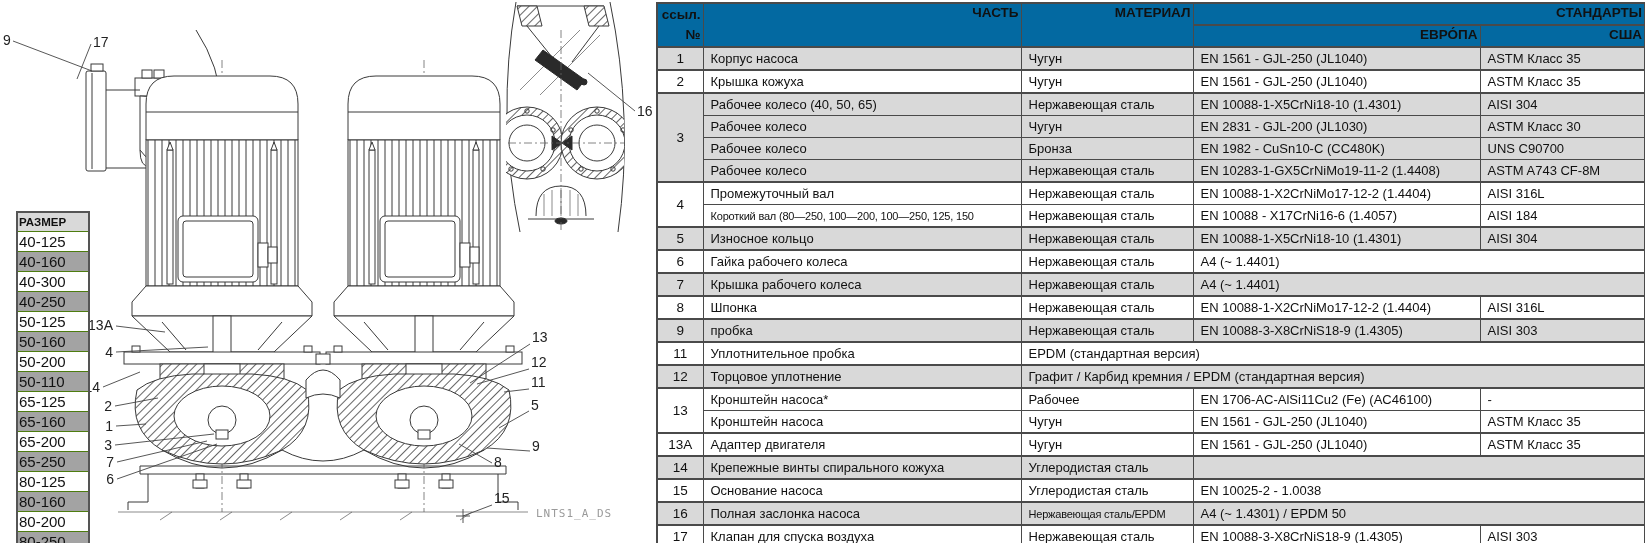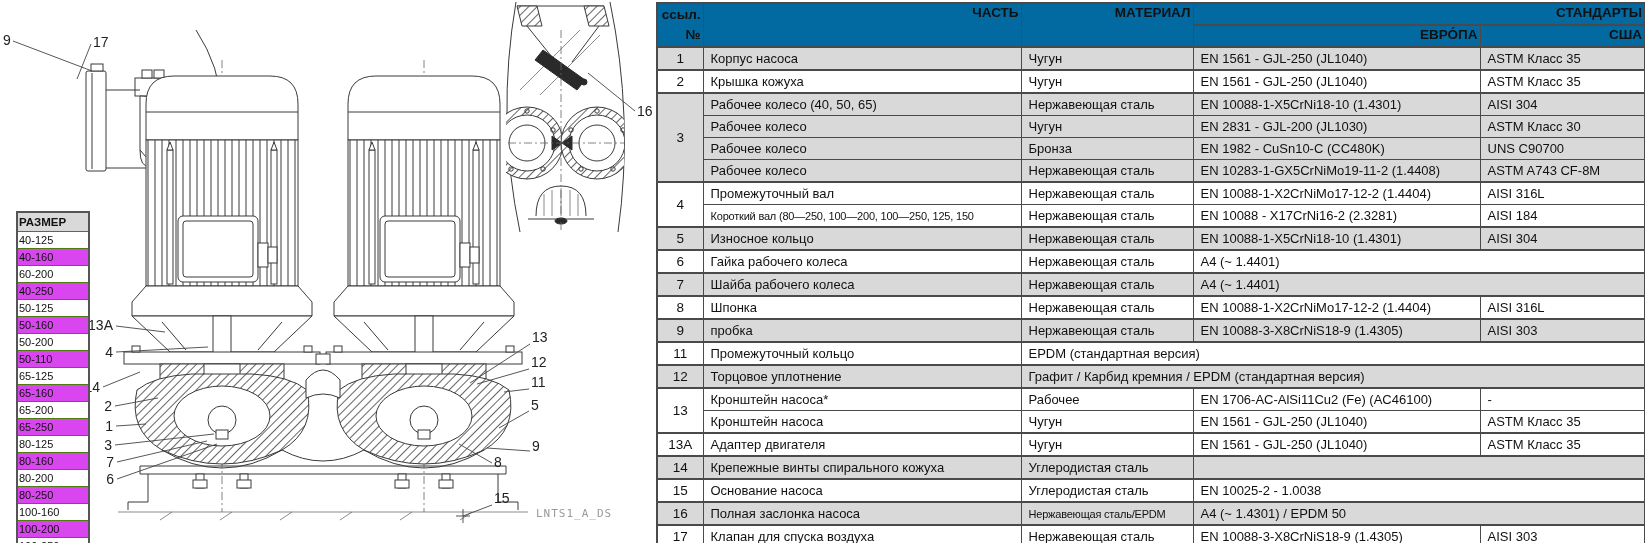--- a/index.html
+++ b/index.html
@@ -30,22 +30,22 @@
   
   .size-table{
     position:absolute;left:16px;top:211px;width:74px;
     border-collapse:collapse;table-layout:fixed;background:#fff;
     border:2px solid #555;
   }
   .size-table th,.size-table td{
     border:1px solid #4d7c0f;text-align:left;white-space:nowrap;overflow:hidden;
   }
   .size-table th{font-size:11.5px;font-weight:bold;height:16px;background:#d9d9d9}
-  .size-table td{font-size:11px;height:14px}
-  .size-table tr.shade td{background:#d946ef}
+  .size-table td{font-size:15px;height:14px}
+  .size-table tr.shade td{background:#a3a3a3}
   
   .drawing{position:absolute;left:0;top:0}
   .w{fill:#fff;stroke:#3a3a3a;stroke-width:1}
   .ln{fill:none;stroke:#3a3a3a;stroke-width:1}
   .thin{fill:none;stroke:#5a5a5a;stroke-width:0.7}
   .dark{fill:#2a2a2a;stroke:#2a2a2a}
   .cl{fill:none;stroke:#666;stroke-width:0.8;stroke-dasharray:8 3 2 3}
   .ldr{stroke:#444;stroke-width:0.9;fill:none}
   .co{font:14px "Liberation Sans",sans-serif;fill:#222}
   .code{font:11px "DejaVu Sans Mono",monospace;fill:#9a9a9a;letter-spacing:1px}
@@ -249,21 +249,21 @@
       </tr>
   </thead>
   <tbody>
       <tr class="">
         <td class="size-cell">40-125</td>
       </tr>
       <tr class="shade">
         <td class="size-cell">40-160</td>
       </tr>
       <tr class="">
-        <td class="size-cell">60-200</td>
+        <td class="size-cell">40-300</td>
       </tr>
       <tr class="shade">
         <td class="size-cell">40-250</td>
       </tr>
       <tr class="">
         <td class="size-cell">50-125</td>
       </tr>
       <tr class="shade">
         <td class="size-cell">50-160</td>
       </tr>
@@ -375,59 +375,59 @@
       <tr class="group-start">
         <td class="ref-cell" rowspan="2">4</td>
         <td class="part-cell">Промежуточный вал</td>
         <td class="mat-cell">Нержавеющая сталь</td>
         <td class="eu-cell">EN 10088-1-X2CrNiMo17-12-2 (1.4404)</td>
         <td class="usa-cell">AISI 316L</td>
       </tr>
       <tr class="sub-row">
         <td class="part-cell small">Короткий вал (80—250, 100—200, 100—250, 125, 150</td>
         <td class="mat-cell">Нержавеющая сталь</td>
-        <td class="eu-cell">EN 10088 - X17CrNi16-2 (2.3281)</td>
+        <td class="eu-cell">EN 10088 - X17CrNi16-6 (1.4057)</td>
         <td class="usa-cell">AISI 184</td>
       </tr>
       <tr class="shade group-start">
         <td class="ref-cell" rowspan="1">5</td>
         <td class="part-cell">Износное кольцо</td>
         <td class="mat-cell">Нержавеющая сталь</td>
         <td class="eu-cell">EN 10088-1-X5CrNi18-10 (1.4301)</td>
         <td class="usa-cell">AISI 304</td>
       </tr>
       <tr class="group-start">
         <td class="ref-cell" rowspan="1">6</td>
         <td class="part-cell">Гайка рабочего колеса</td>
         <td class="mat-cell">Нержавеющая сталь</td>
         <td class="eu-cell" colspan="2">A4 (~ 1.4401)</td>
       </tr>
       <tr class="shade group-start">
         <td class="ref-cell" rowspan="1">7</td>
-        <td class="part-cell">Шайба рабочего колеса</td>
+        <td class="part-cell">Крышка рабочего колеса</td>
         <td class="mat-cell">Нержавеющая сталь</td>
         <td class="eu-cell" colspan="2">A4 (~ 1.4401)</td>
       </tr>
       <tr class="group-start">
         <td class="ref-cell" rowspan="1">8</td>
         <td class="part-cell">Шпонка</td>
         <td class="mat-cell">Нержавеющая сталь</td>
         <td class="eu-cell">EN 10088-1-X2CrNiMo17-12-2 (1.4404)</td>
         <td class="usa-cell">AISI 316L</td>
       </tr>
       <tr class="shade group-start">
         <td class="ref-cell" rowspan="1">9</td>
         <td class="part-cell">пробка</td>
         <td class="mat-cell">Нержавеющая сталь</td>
         <td class="eu-cell">EN 10088-3-X8CrNiS18-9 (1.4305)</td>
         <td class="usa-cell">AISI 303</td>
       </tr>
       <tr class="group-start">
         <td class="ref-cell" rowspan="1">11</td>
-        <td class="part-cell">Промежуточный кольцо</td>
+        <td class="part-cell">Уплотнительное пробка</td>
         <td class="mat-cell" colspan="3">EPDM (стандартная версия)</td>
       </tr>
       <tr class="shade group-start">
         <td class="ref-cell" rowspan="1">12</td>
         <td class="part-cell">Торцовое уплотнение</td>
         <td class="mat-cell" colspan="3">Графит / Карбид кремния / EPDM (стандартная версия)</td>
       </tr>
       <tr class="group-start">
         <td class="ref-cell" rowspan="2">13</td>
         <td class="part-cell">Кронштейн насоса*</td>

